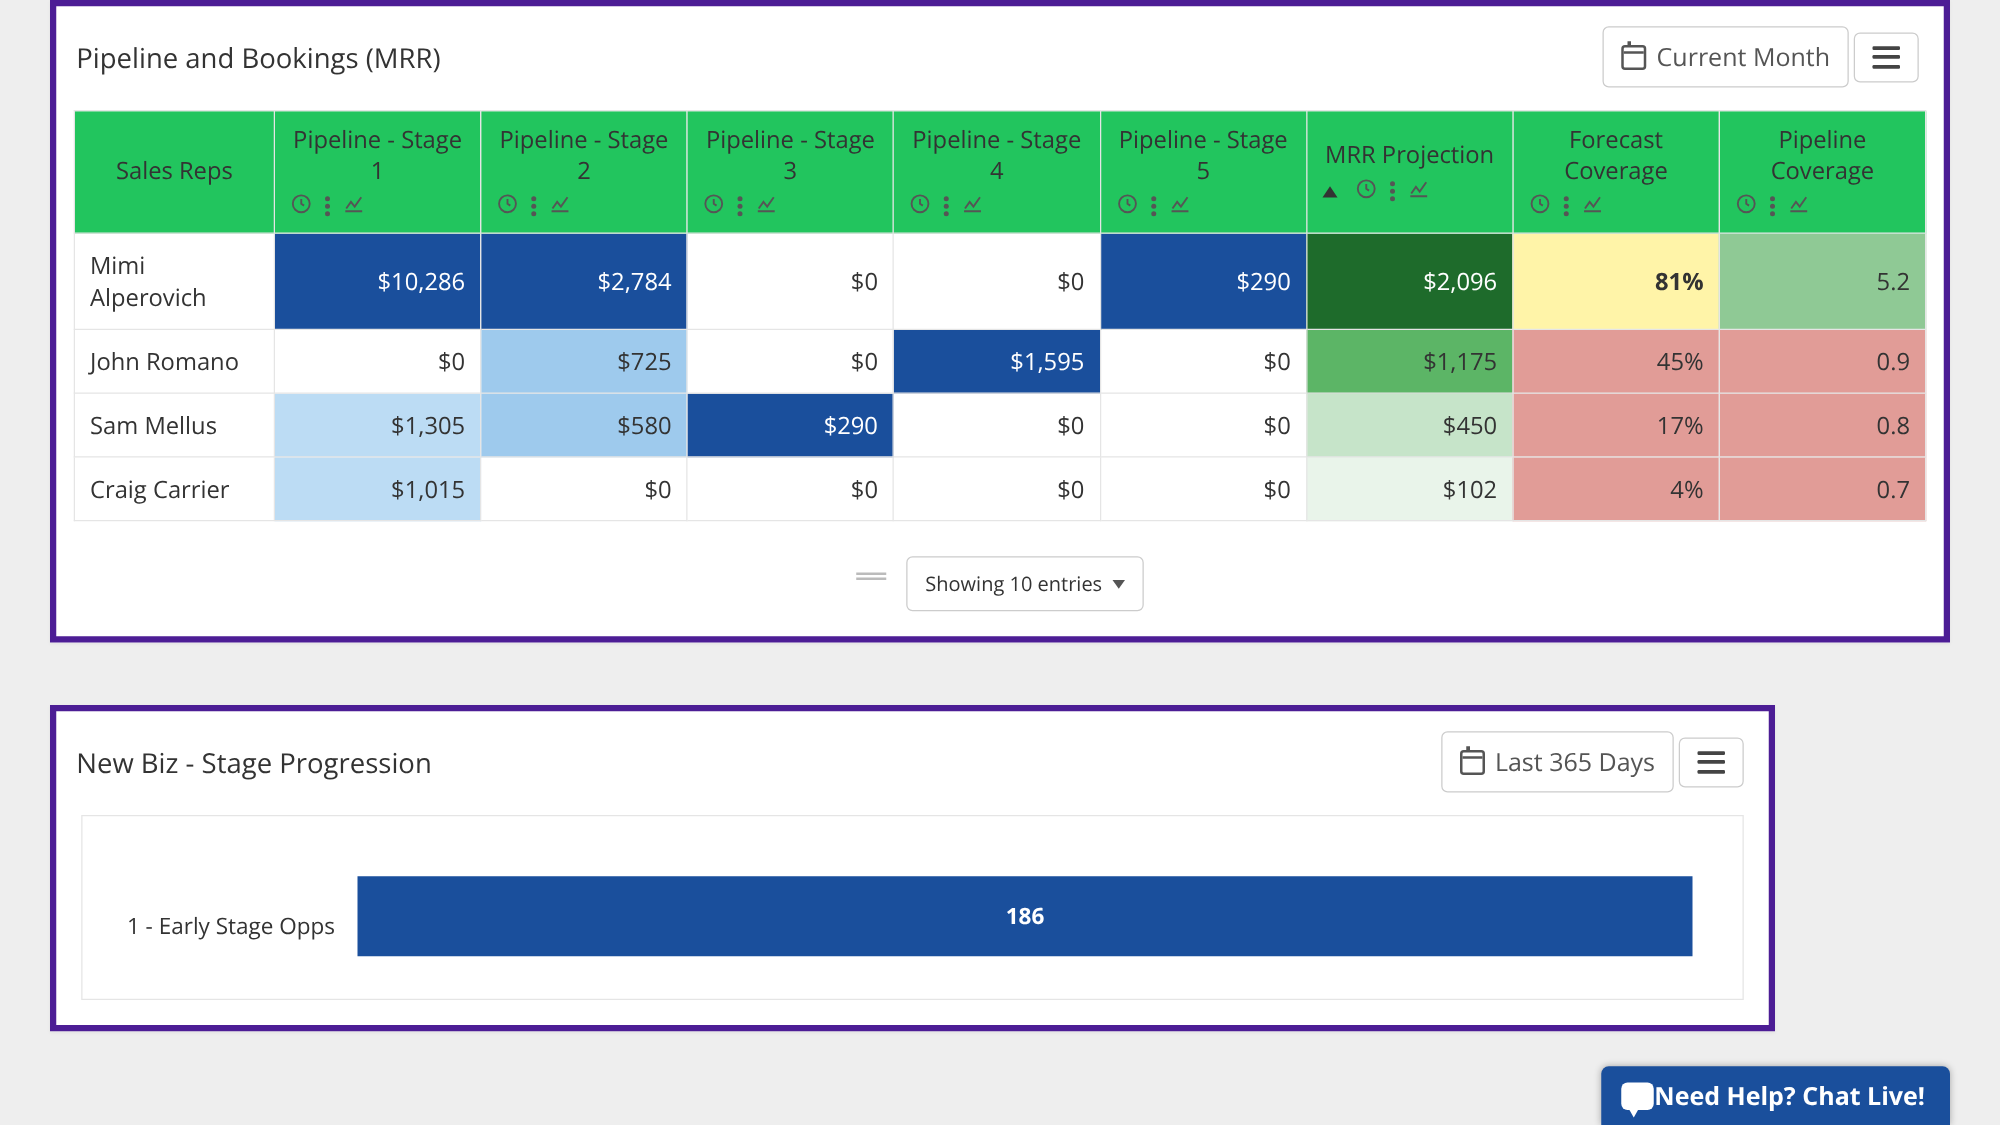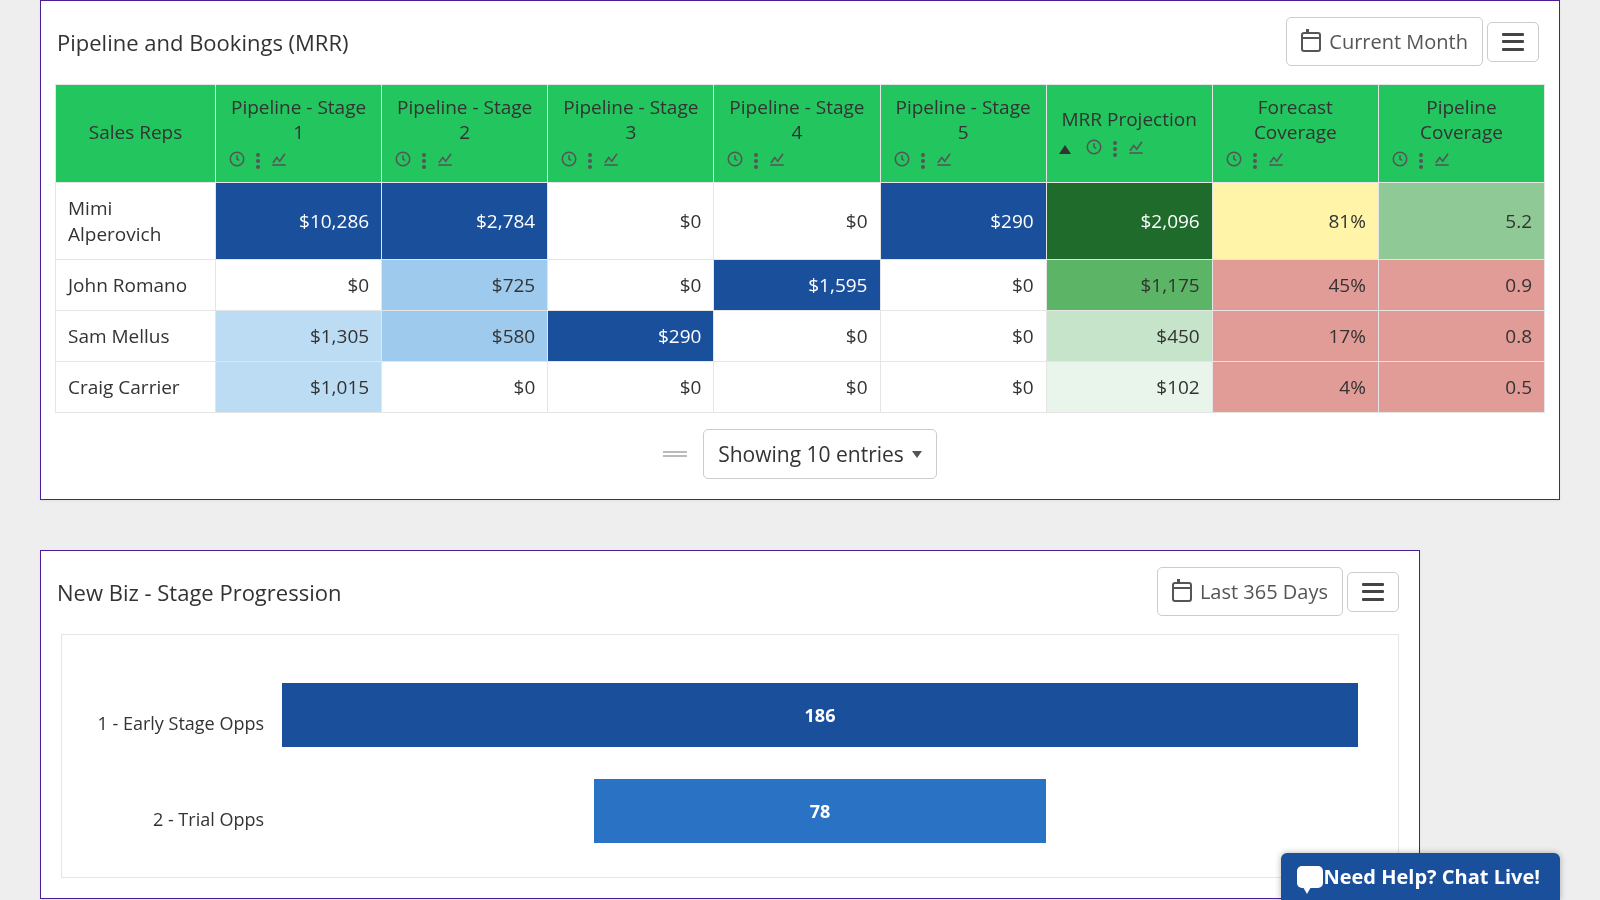--- a/index.html
+++ b/index.html
@@ -9,21 +9,21 @@
     font-family: "Open Sans", "Segoe UI", Arial, sans-serif;
     font-size: 14px;
     color: #333;
     width: 1600px;
     height: 900px;
     overflow: hidden;
   }
   .card {
     background: #fff;
     margin: 0 40px 50px 40px;
-    border: 1px solid #4c1d95;
+    border: 5px solid #4c1d95;
     box-shadow: 0 1px 3px rgba(0,0,0,.05);
   }
   .card-header {
     display: flex;
     align-items: center;
     padding: 16px 20px 18px 16px;
   }
   .card-title {
     font-size: 22px;
     font-weight: 400;
@@ -107,31 +107,31 @@
     color:#333;
   }
   
   .bg-blue-dark  { background:#1a4f9c !important; color:#fff !important; }
   .bg-blue-med   { background:#9ecaed !important; }
   .bg-blue-light { background:#bcdcf4 !important;margin-top:42px; }
   .bg-green-dark { background:#1e6b2b !important; color:#fff !important; }
   .bg-green-med  { background:#5cb566 !important; }
   .bg-green-lite { background:#c6e4c9 !important; }
   .bg-green-vlite{ background:#e9f4ea !important; }
-  .bg-yellow     { background:#fff4a8 !important; }
+  .bg-yellow     { background:#fff4a8 !important;font-weight:bold; }
   .bg-red        { background:#e19c97 !important; }
   .bg-greenish   { background:#8fc995 !important; }
   .table-footer {
     display:flex; justify-content:center; align-items:center; gap:16px;
     padding: 6px 0 20px 0;
   }
   .drag-handle { width:24px; height:6px; border-top:2px solid #bbb; border-bottom:2px solid #bbb;}
   .entries-dd {
-    border:1px solid #ccc; border-radius:5px; padding:10px 14px; font-size:21px; background:#fff; cursor:pointer;
-    display:inline-flex; align-items:center; gap:8px;
+    border:1px solid #ccc; border-radius:5px; padding:10px 14px; font-size:16px; background:#fff; cursor:pointer;
+    display:inline-flex; align-items:center; gap:8px;margin-top:12px;
   }
   .caret-down {
     width:0;height:0;border-left:5px solid transparent;border-right:5px solid transparent;border-top:7px solid #555;
   }
   
   .bar-chart {
     margin: 0 20px 20px 20px;
     border: 1px solid #e5e5e5;
     padding: 40px 40px 10px 20px;
   }
@@ -393,21 +393,21 @@
         </tr>
         <tr class="no-bottom-extra">
           <td class="name-cell">Craig Carrier</td>
           <td class="val bg-blue-light">$1,015</td>
           <td class="val ">$0</td>
           <td class="val ">$0</td>
           <td class="val ">$0</td>
           <td class="val ">$0</td>
           <td class="val bg-green-vlite">$102</td>
           <td class="val bg-red">4%</td>
-          <td class="val bg-red">0.5</td>
+          <td class="val bg-red">0.7</td>
         </tr>
       </tbody>
   </table>
 
   <div class="table-footer">
     <div class="drag-handle"></div>
     <div class="entries-dd">
       <span>Showing 10 entries</span>
       <span class="caret-down"></span>
     </div>
@@ -429,25 +429,19 @@
     </div>
   </div>
 
   <div class="bar-chart" id="bar-chart">
       <div class="bar-row">
         <div class="cat-label">1 - Early Stage Opps</div>
         <div class="bar-track">
           <div class="bar-fill" style="width: 100%; margin-left: 0%; background: rgb(26, 79, 156);">186</div>
         </div>
       </div>
-      <div class="bar-row">
-        <div class="cat-label">2 - Trial Opps</div>
-        <div class="bar-track">
-          <div class="bar-fill" style="width: 41.9355%; margin-left: 29.0323%; background: rgb(42, 114, 196);">78</div>
-        </div>
-      </div>
     </div>
 </div>
 
 <div class="chat-widget">
   <span class="chat-bubble"></span>
   <span>Need Help? Chat Live!</span>
 </div>
 
 </body></html>

